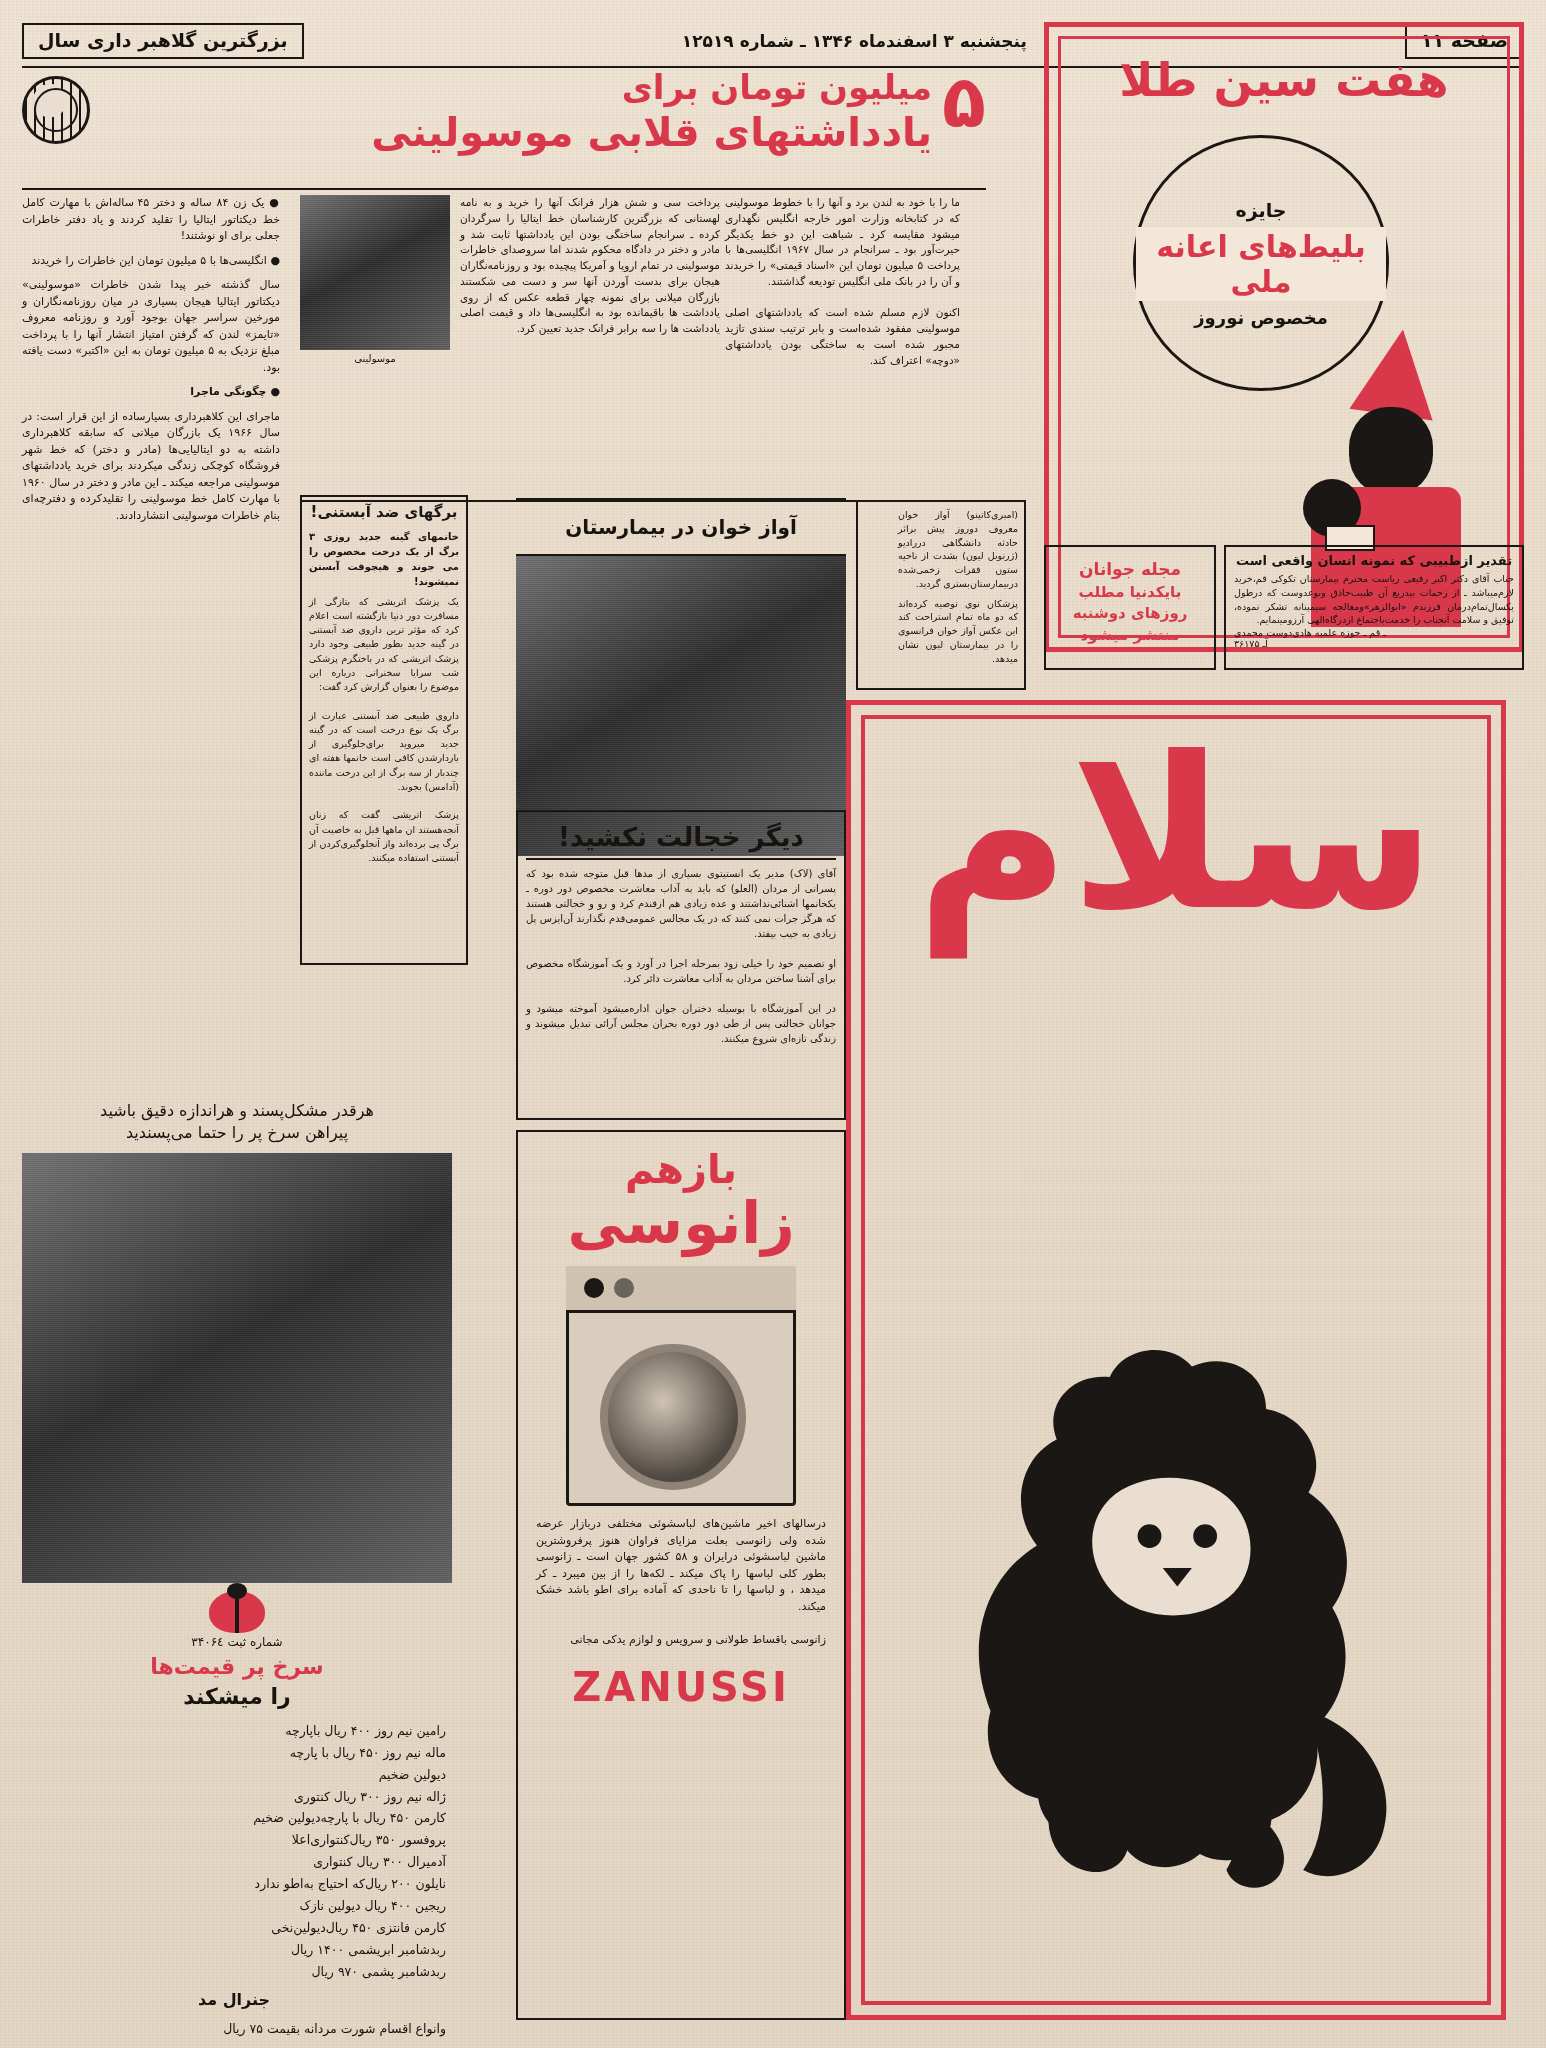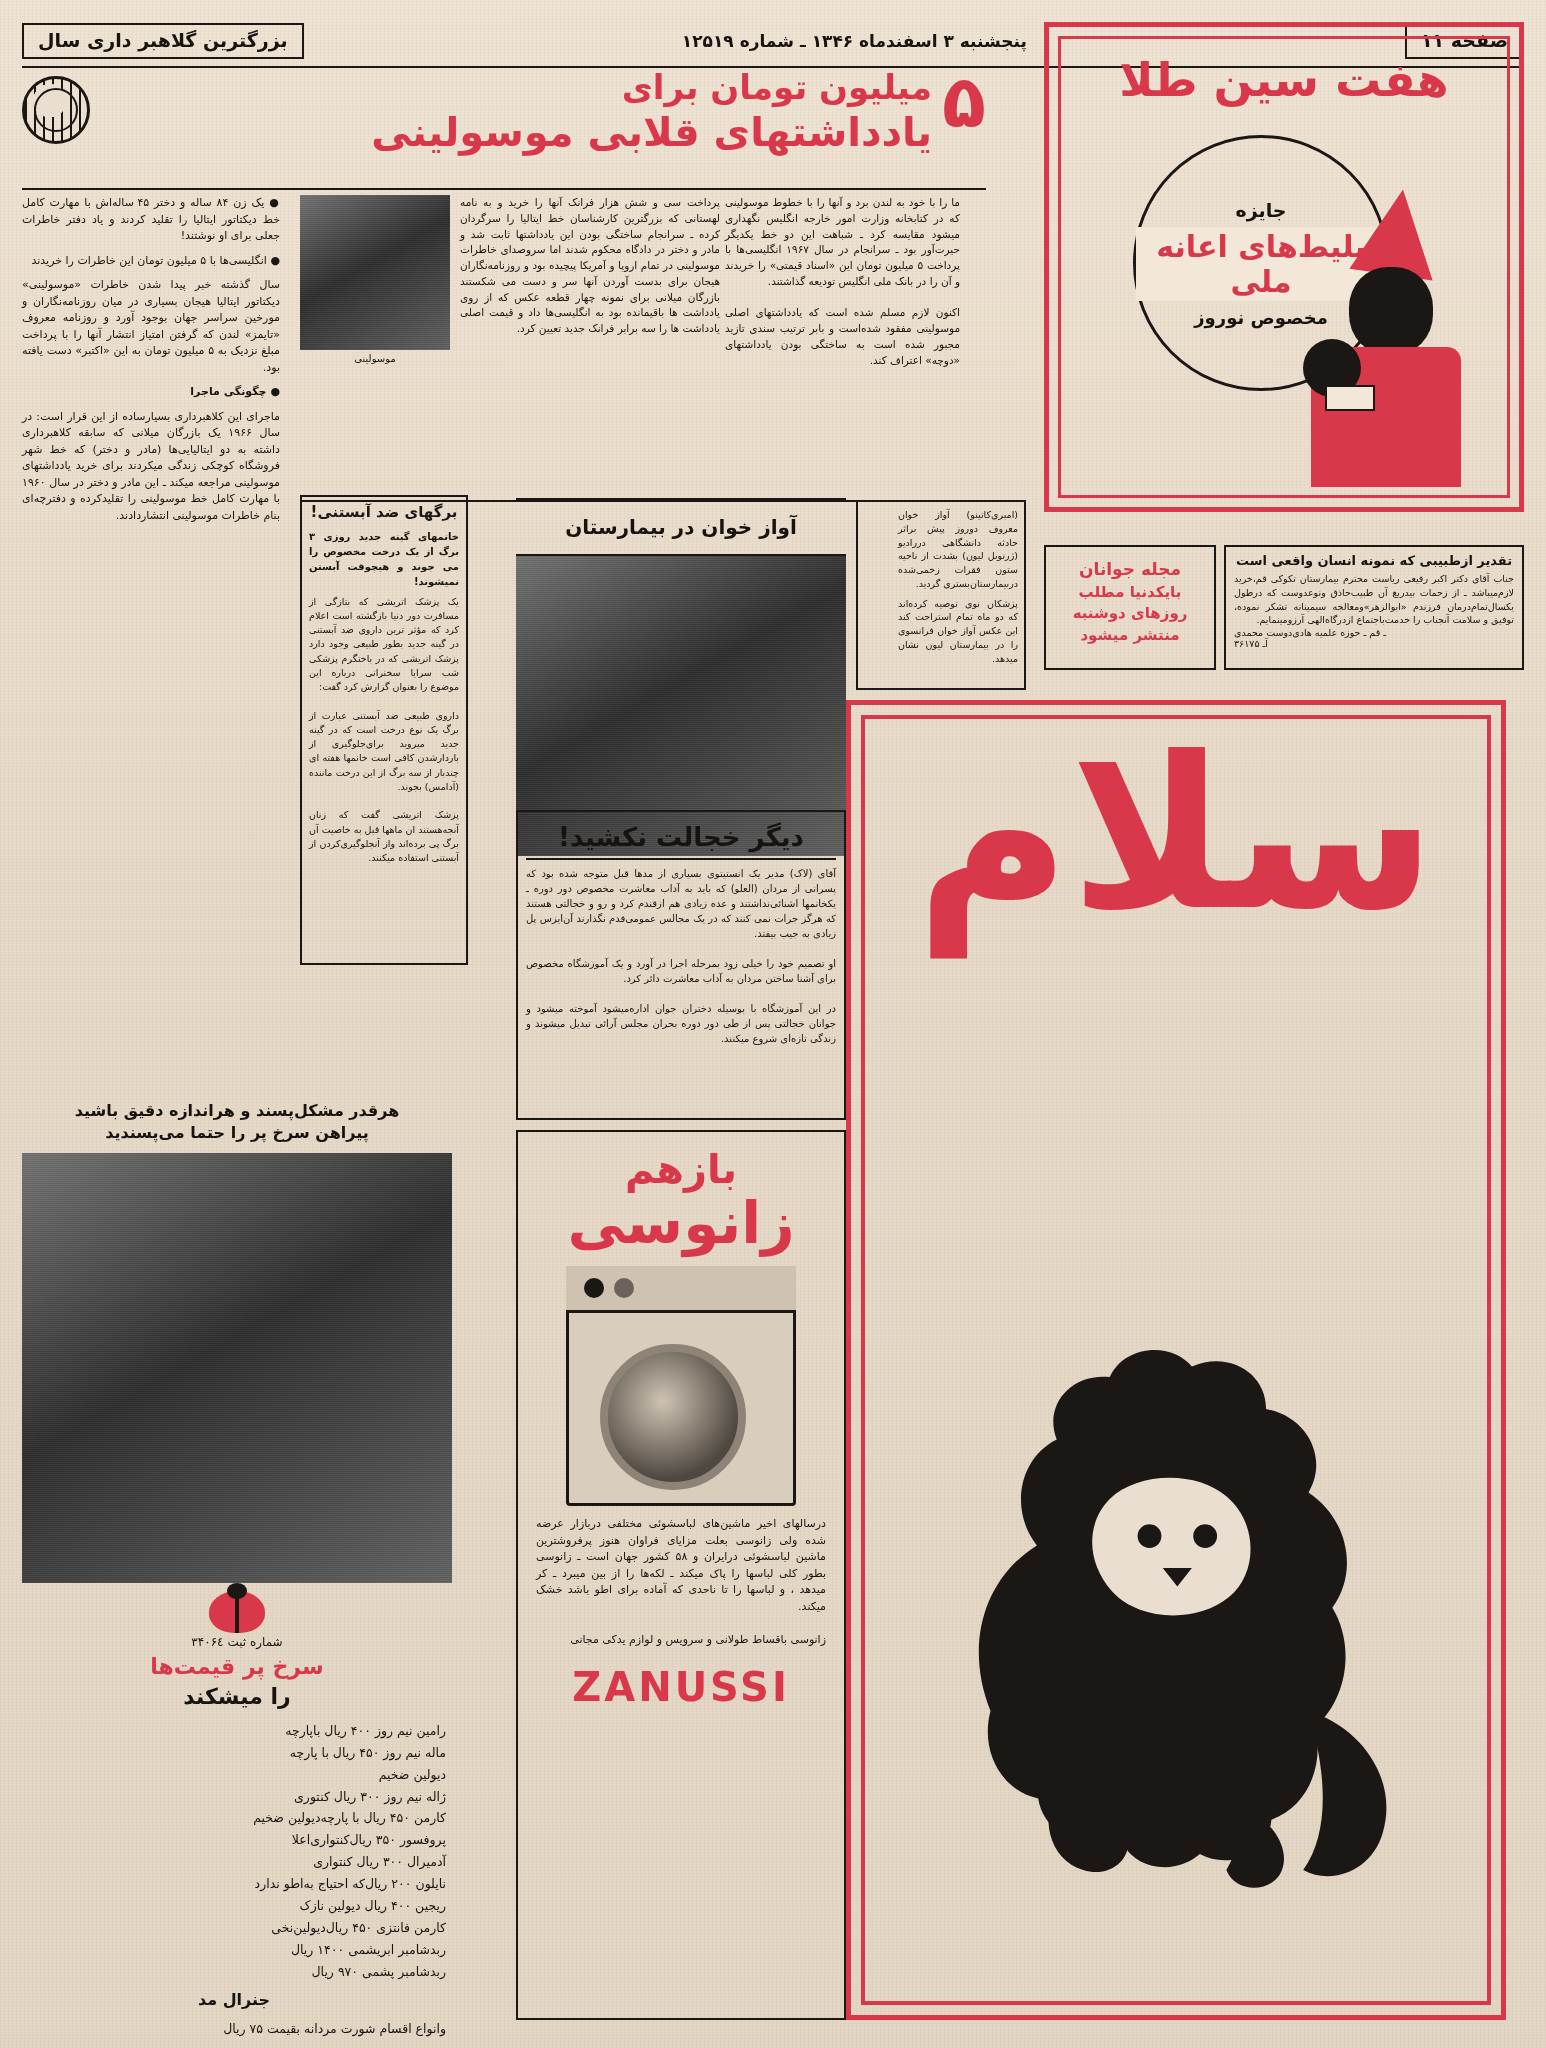--- a/index.html
+++ b/index.html
@@ -66,21 +66,21 @@
   
   .box{position:absolute;box-sizing:border-box;}
   .rule{border-top:2px solid #1b1715;}
   .ad-frame{border:5px solid #d8384a;}
   .thin-frame{border:2px solid #1b1715;}
   .sec-title{
     font-weight:bold;text-align:center;
   }
 
   
-  #ad-haftsin{top:22px;right:22px;width:480px;height:490px;}
+  #ad-haftsin{top:22px;right:22px;width:480px;height:630px;}
   #ad-haftsin .inner{position:absolute;inset:9px;border:3px solid #d8384a;}
   .haftsin-title{
     position:absolute;top:26px;right:24px;left:24px;text-align:center;
     font-size:46px;font-weight:bold;color:#d8384a;letter-spacing:-1px;
   }
   .circle-badge{
     position:absolute;top:108px;right:130px;width:250px;height:250px;
     border:3px solid #1b1715;border-radius:50%;
     display:flex;flex-direction:column;align-items:center;justify-content:center;
     gap:6px;text-align:center;
@@ -177,21 +177,21 @@
   .w-knob2{position:absolute;top:12px;left:48px;width:20px;height:20px;border-radius:50%;background:#6b635a;}
   .w-door{position:absolute;top:78px;right:50px;width:130px;height:130px;border-radius:50%;
     border:8px solid #8e8376;background:radial-gradient(circle at 42% 38%,#cfc4b4,#4f4840 70%);}
   .zan-body{font-size:11px;line-height:1.5;text-align:justify;padding:10px 8px 0;}
   .zan-logo{
     text-align:center;color:#d8384a;font-size:40px;font-weight:bold;letter-spacing:3px;margin-top:16px;
   }
 
   
   #ad-shirt{top:1100px;left:22px;width:430px;height:930px;}
-  .shirt-hdr{font-size:16px;font-weight:bold;text-align:center;line-height:1.4;}
+  .shirt-hdr{font-size:16px;font-weight:normal;text-align:center;line-height:1.4;}
   .shirt-photo{height:430px;margin-top:8px;}
   .ladybug{
     width:56px;height:42px;background:#d8384a;border-radius:50% 50% 45% 45%;
     position:relative;margin:8px auto 2px;
   }
   .ladybug:before{content:"";position:absolute;top:0;right:26px;width:4px;height:100%;background:#1b1715;}
   .ladybug:after{content:"";position:absolute;top:-8px;right:18px;width:20px;height:16px;border-radius:50%;background:#1b1715;}
   .shirt-sub{font-size:12px;text-align:center;}
   .shirt-big{font-size:22px;font-weight:bold;text-align:center;line-height:1.3;margin:4px 0 8px;}
   .price-list{font-size:12.5px;line-height:1.75;text-align:right;padding-right:6px;}

